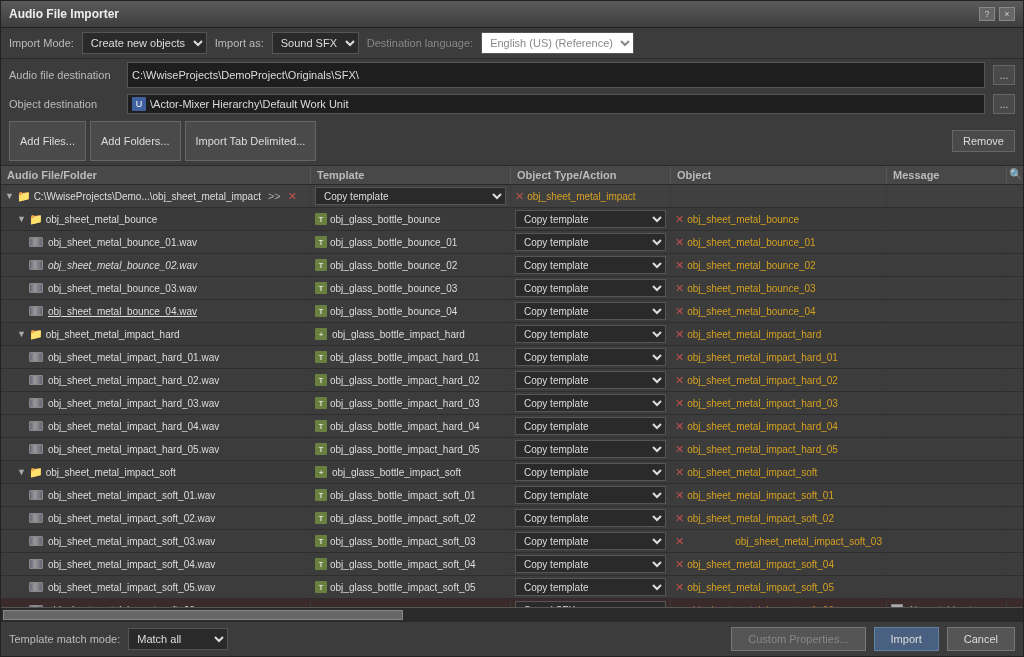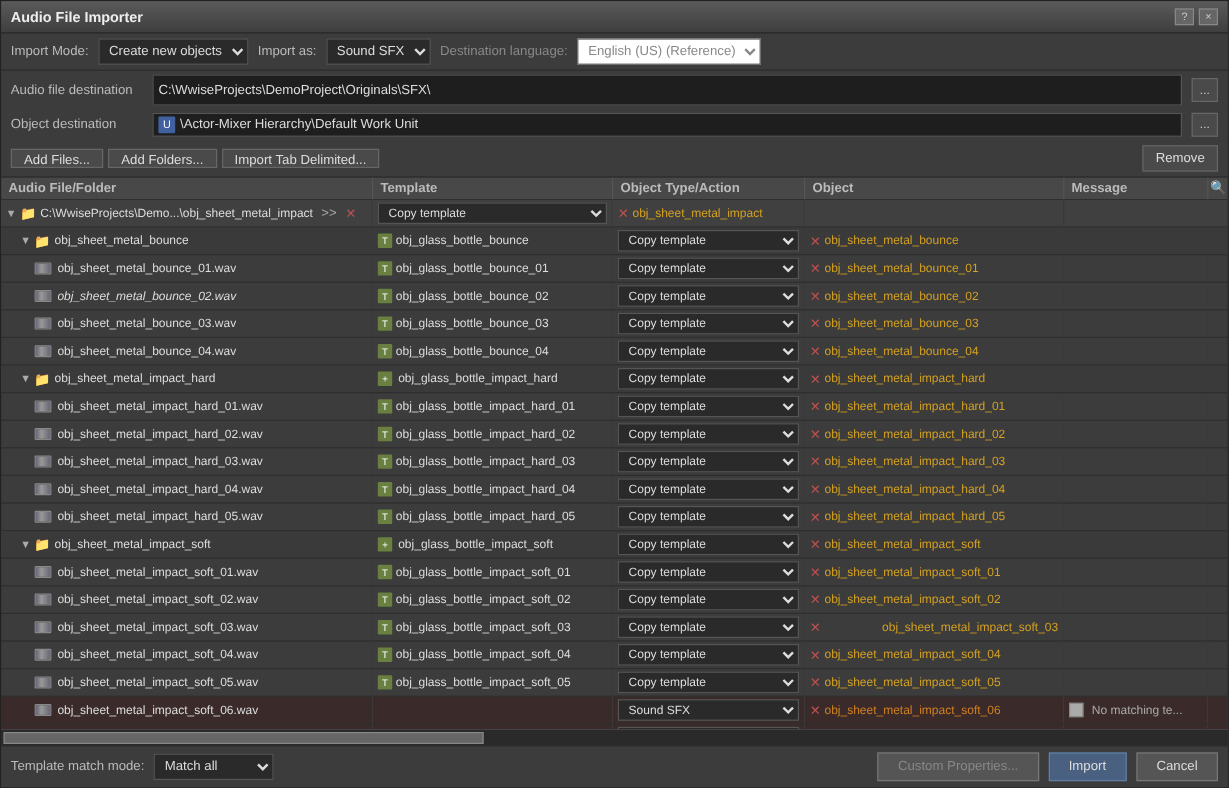--- a/index.html
+++ b/index.html
@@ -14,21 +14,21 @@
     .toolbar { padding: 4px 8px; display: flex; align-items: center; gap: 8px; background: #3c3c3c; border-bottom: 1px solid #2a2a2a; }
     .label { color: #bbb; white-space: nowrap; }
     select, .select-btn { background: #2a2a2a; border: 1px solid #555; color: #ddd; padding: 2px 4px; font-size: 11px; height: 22px; }
     .dest-label { color: #888; }
     
     .path-row { padding: 3px 8px; display: flex; align-items: center; gap: 8px; background: #3c3c3c; }
     .path-input { flex: 1; background: #1e1e1e; border: 1px solid #555; color: #ddd; padding: 12px 4px; font-size: 11px; height: 20px; }
     .ellipsis-btn { width: 22px; height: 20px; background: #4a4a4a; border: 1px solid #666; color: #ccc; cursor: pointer; display: flex; align-items: center; justify-content: center; font-size: 10px; }
     
     .action-bar { padding: 4px 8px; display: flex; align-items: center; gap: 4px; background: #3c3c3c; border-bottom: 1px solid #2a2a2a; }
-    .action-btn { background: #4a4a4a; border: 1px solid #666; color: #ddd; padding: 3px 10px; font-size: 11px; cursor: pointer; height: 16px; }
+    .action-btn { background: #4a4a4a; border: 1px solid #666; color: #ddd; padding: 3px 10px; font-size: 11px; cursor: pointer; height: 40px; }
     .remove-btn { margin-left: auto; background: #4a4a4a; border: 1px solid #666; color: #ddd; padding: 3px 10px; font-size: 11px; cursor: pointer; height: 22px; }
     
     .table-container { flex: 1; display: flex; flex-direction: column; overflow: hidden; margin: 0; }
     .table-header { display: grid; grid-template-columns: 310px 200px 160px 1fr 120px 16px; background: #484848; border-bottom: 1px solid #2a2a2a; }
     .th { padding: 3px 6px; color: #bbb; font-weight: bold; border-right: 1px solid #555; font-size: 11px; white-space: nowrap; overflow: hidden; }
     .th:last-child { border-right: none; }
     
     .table-body { flex: 1; overflow-y: auto; overflow-x: hidden; }
     .table-body::-webkit-scrollbar { width: 12px; }
     .table-body::-webkit-scrollbar-track { background: #333; }
@@ -212,21 +212,21 @@
           <span style="color:#c05050; font-size:11px;">✕</span>
           <span class="text-yellow" style="font-size:10px;">obj_sheet_metal_bounce_03</span>
         </div>
         <div class="cell"></div>
         <div class="cell"></div>
       </div>
 
       <div class="row">
         <div class="cell indent2">
           <span style="display:inline-block; width:14px; height:10px; background:linear-gradient(to right, #667 0%, #999 40%, #667 100%); border:1px solid #888; border-radius:1px; margin-right:2px;"></span>
-          <span style="font-size:10px;">obj_sheet_metal_bounce_04.wav</span>
+          <span style="font-size:10px;text-decoration:underline;">obj_sheet_metal_bounce_04.wav</span>
         </div>
         <div class="cell">
           <span style="background:#6a8040; color:white; font-size:8px; width:12px; height:12px; display:inline-flex; align-items:center; justify-content:center; border-radius:1px;">T</span>
           <span style="font-size:10px;">obj_glass_bottle_bounce_04</span>
         </div>
         <div class="cell">
           <select class="cell-select"><option>Copy template</option></select>
         </div>
         <div class="cell">
           <span style="color:#c05050; font-size:11px;">✕</span>

